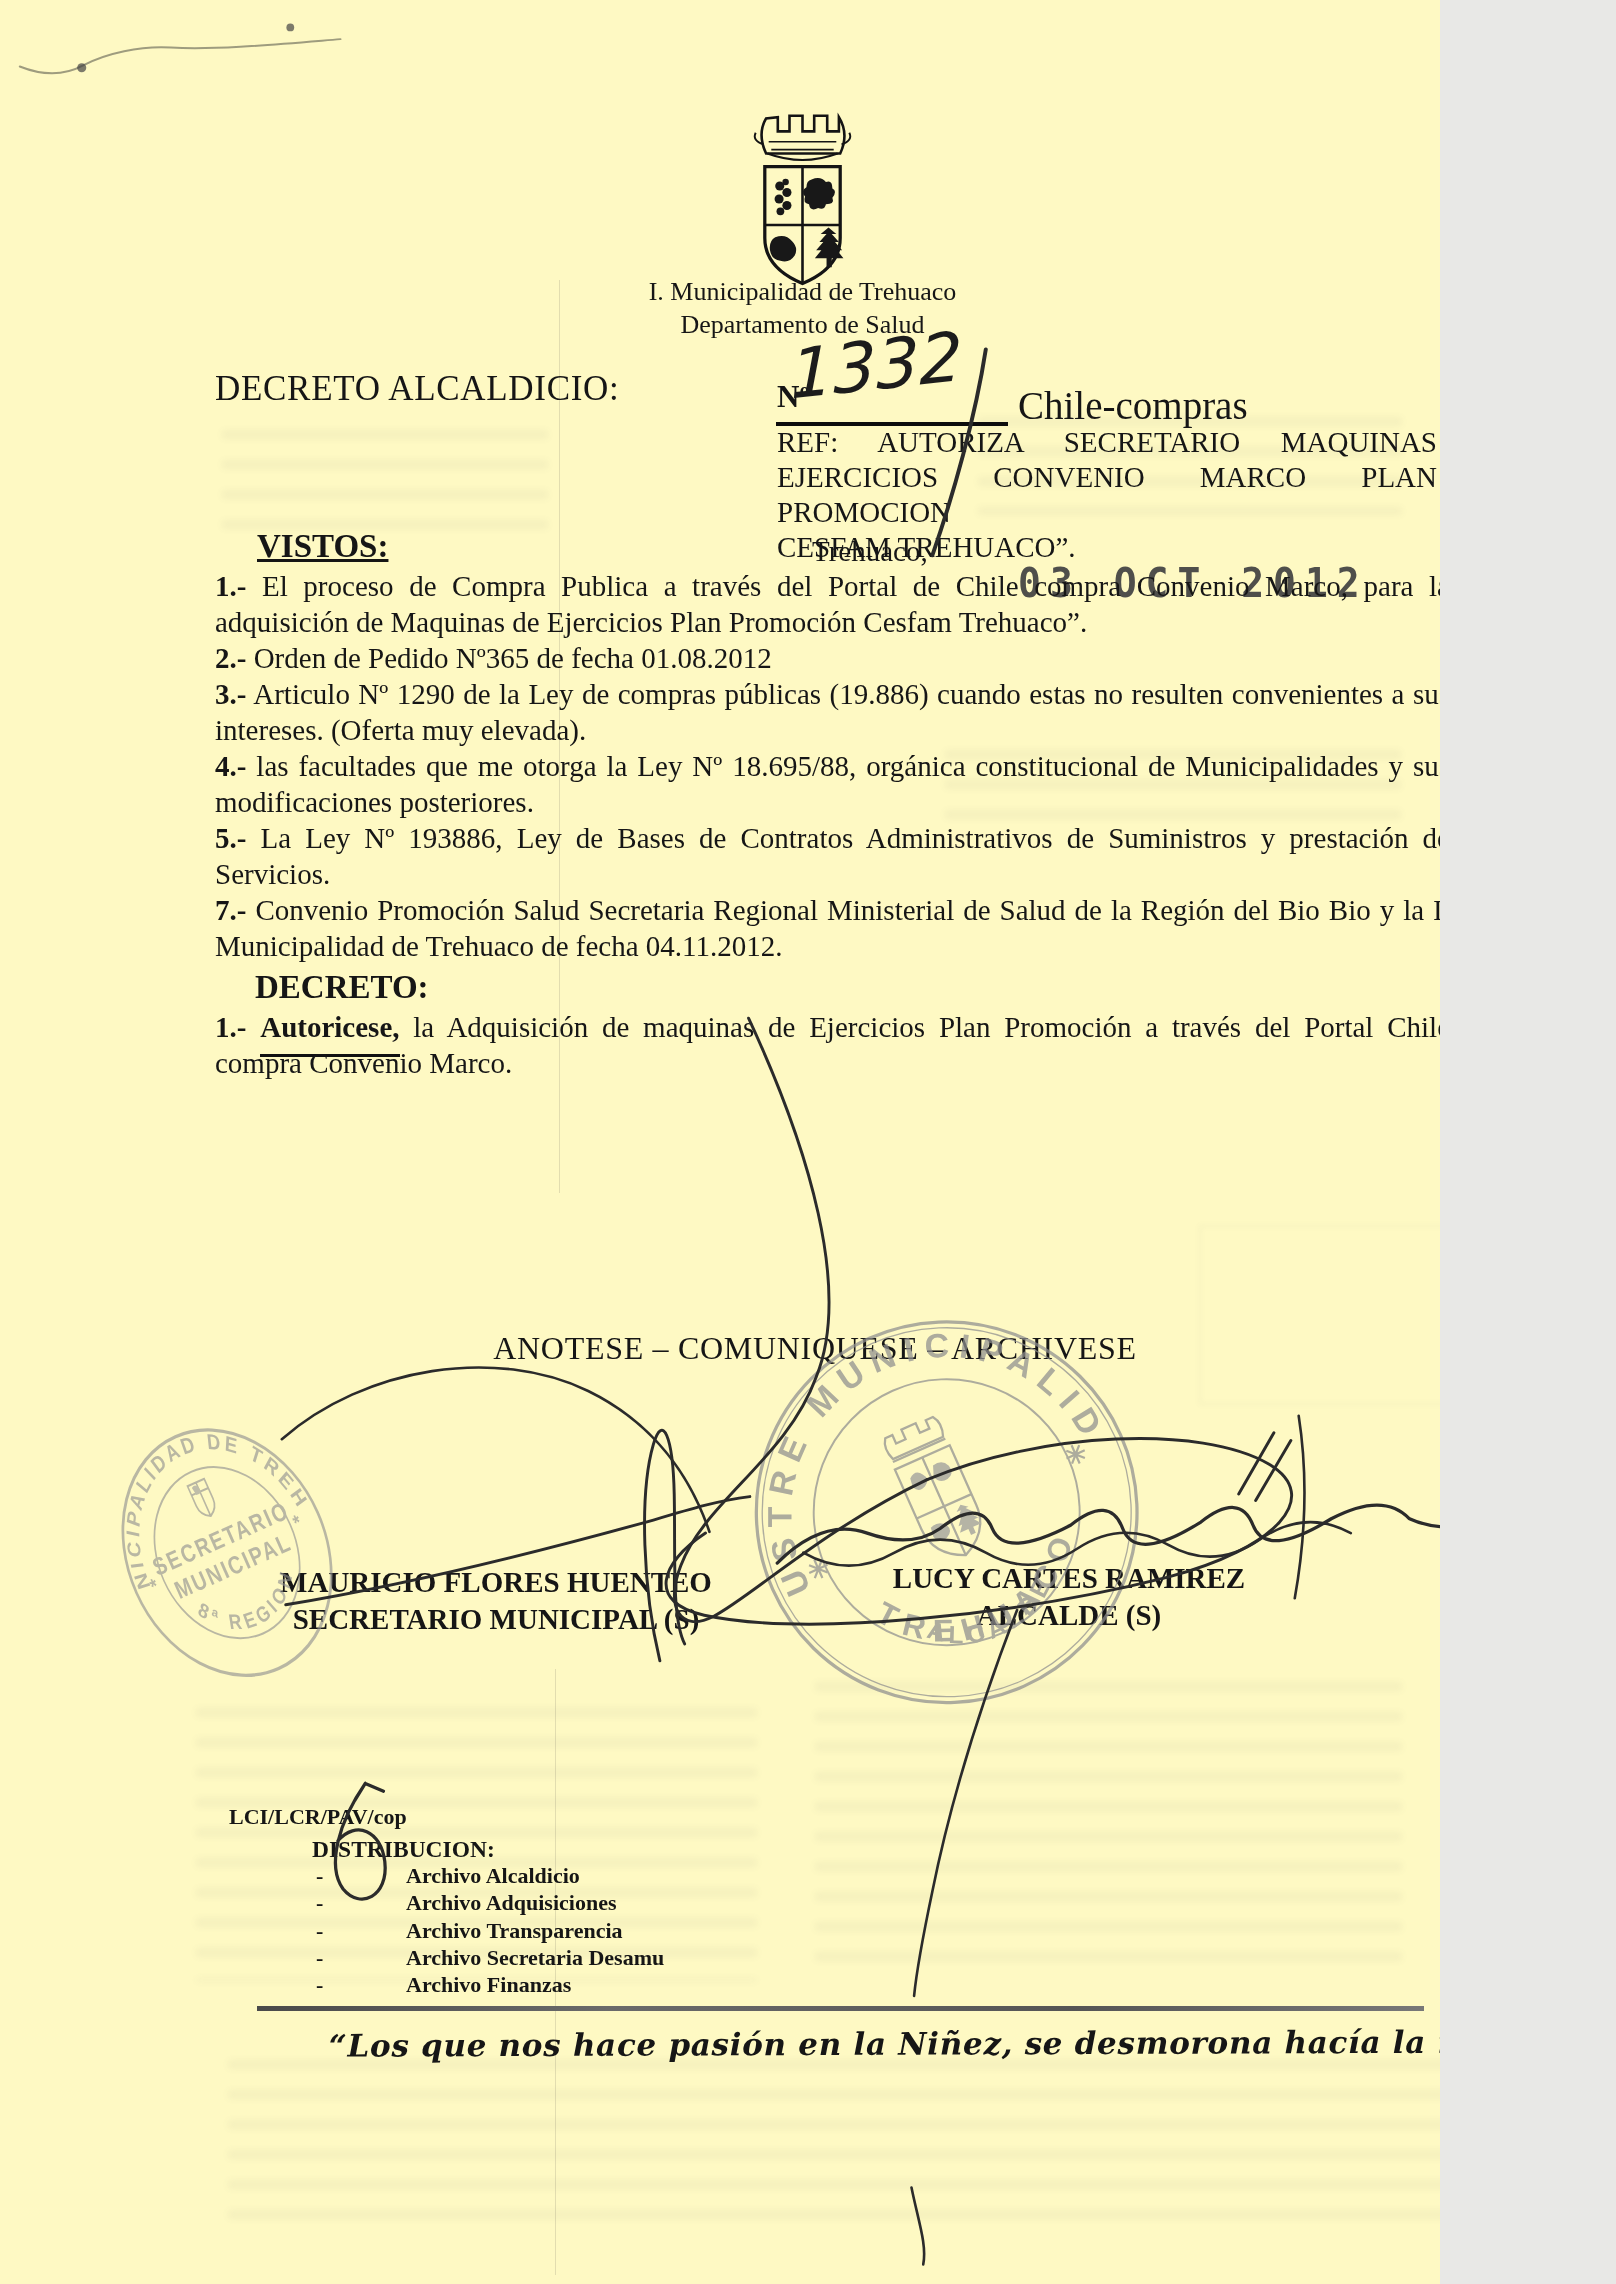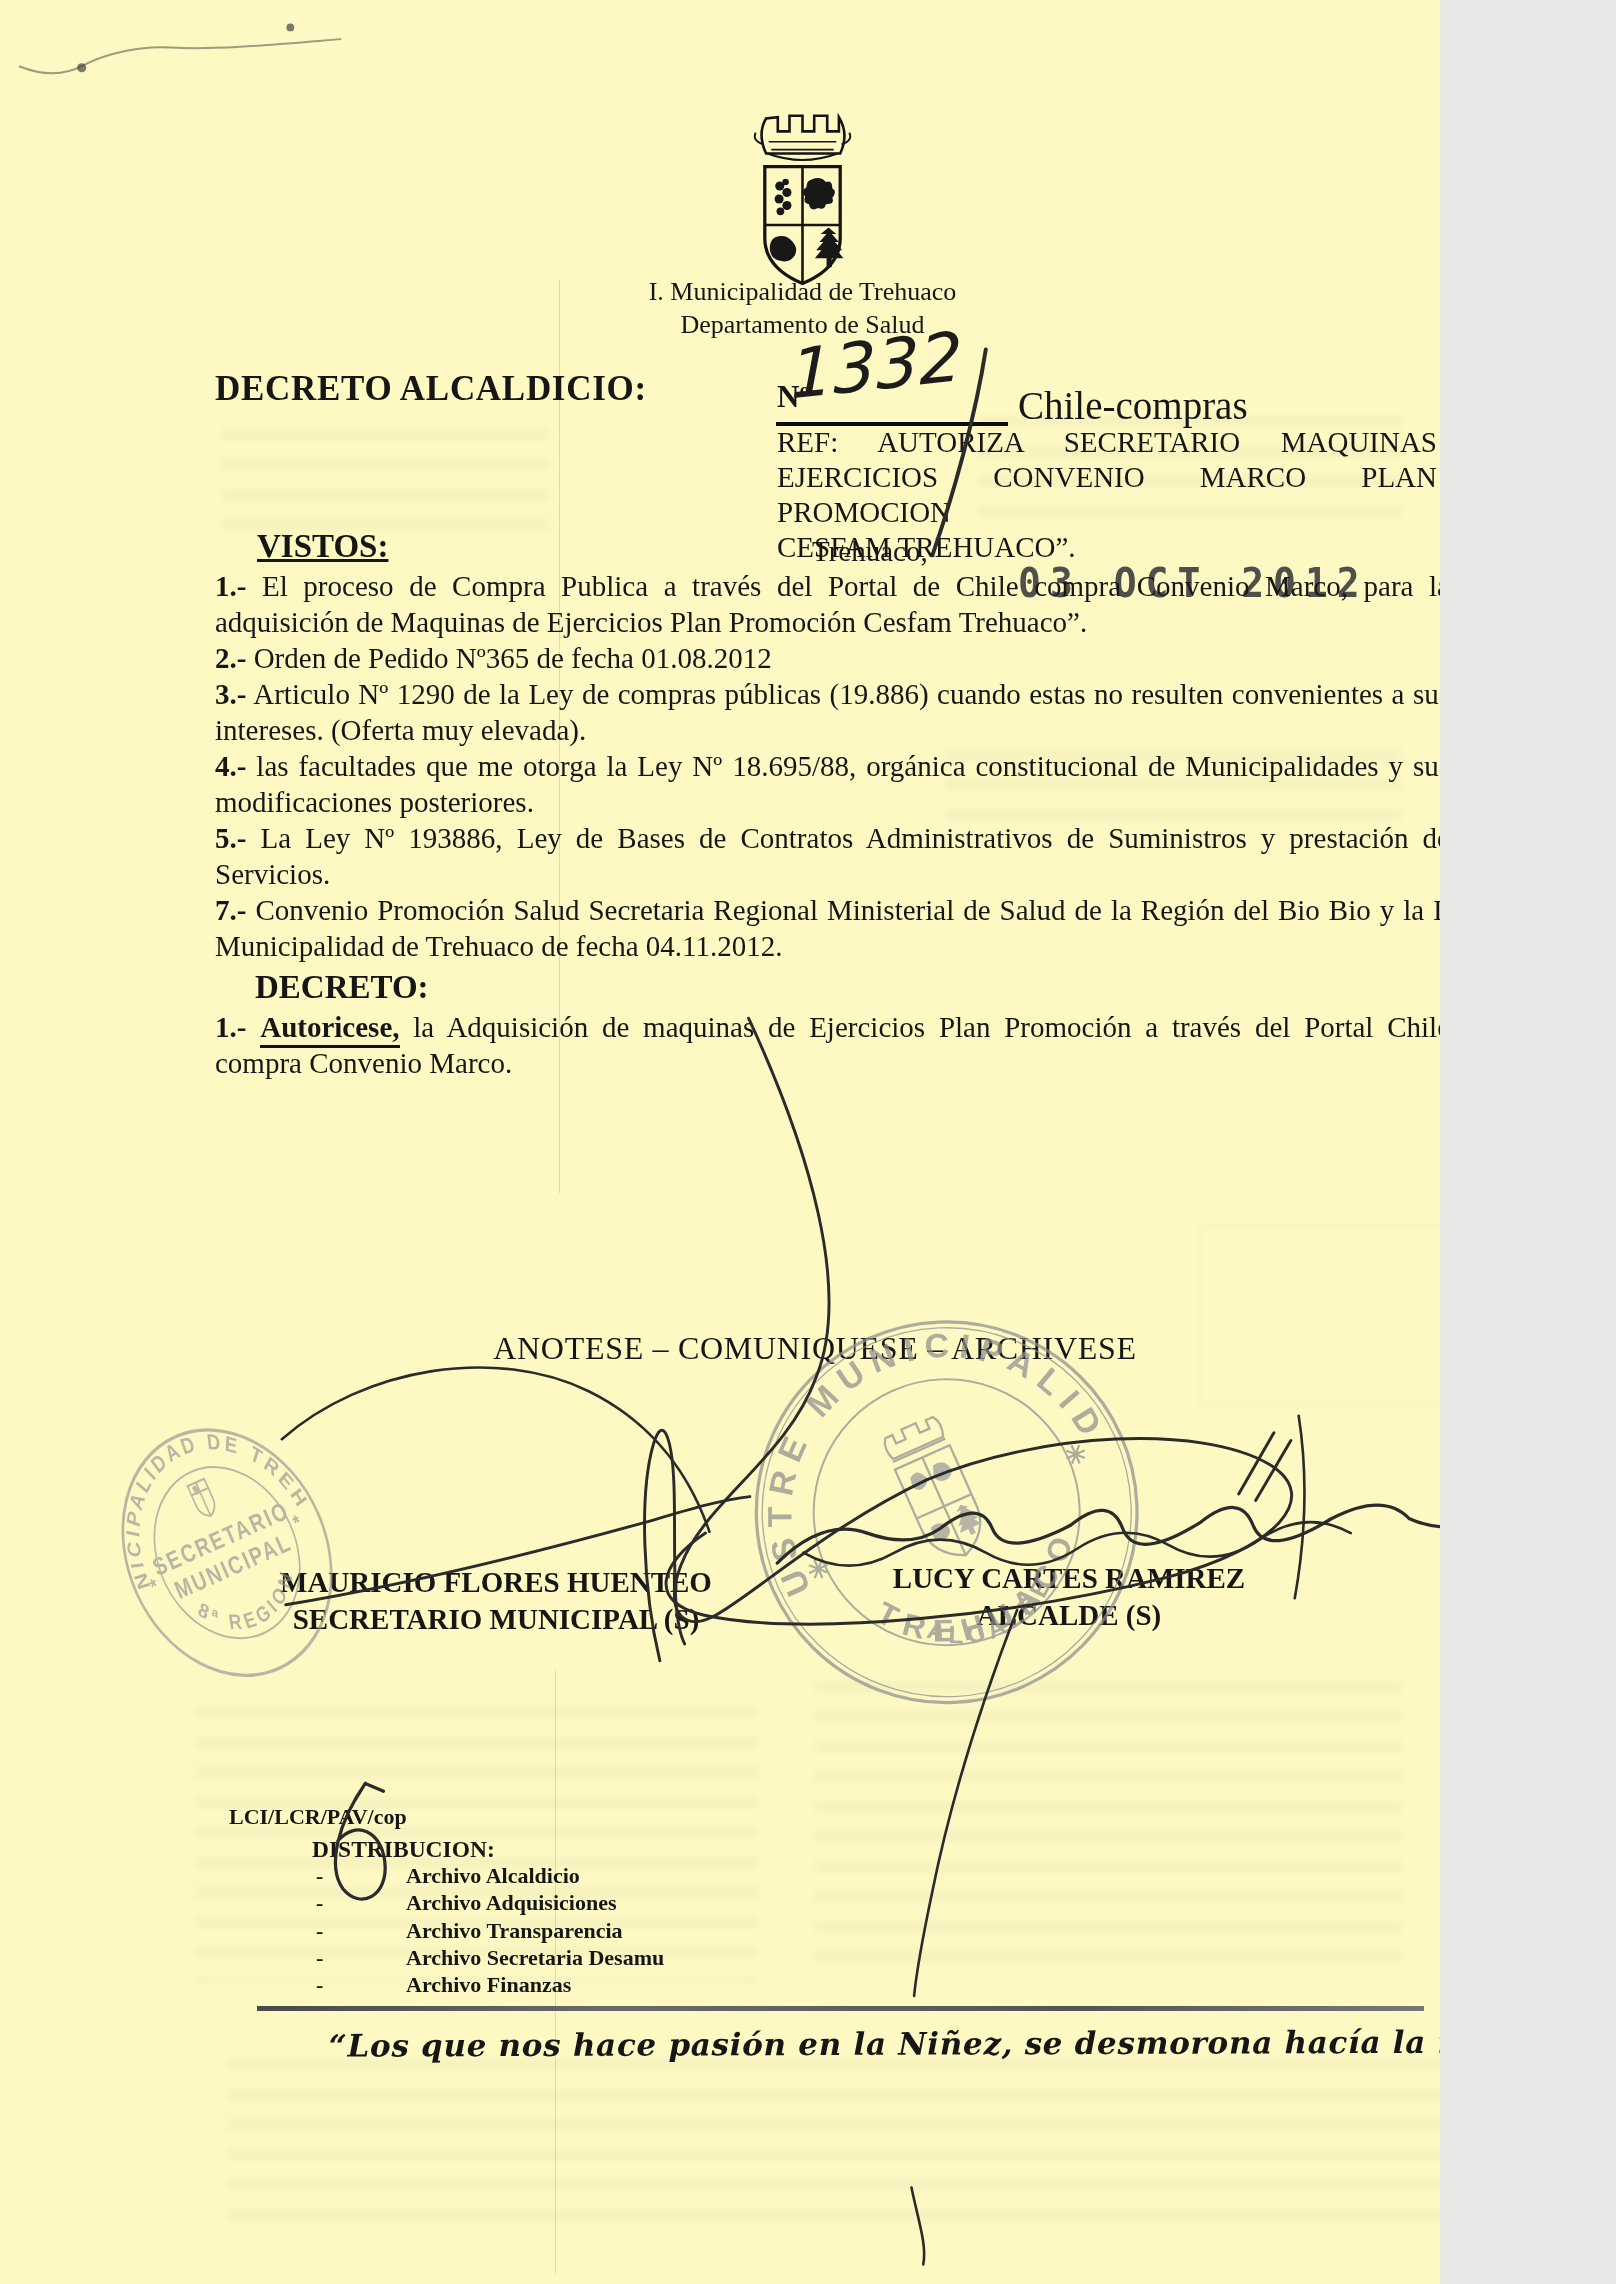--- a/index.html
+++ b/index.html
@@ -3,39 +3,39 @@
 <meta charset="utf-8">
 <style>
   html,body{margin:0;padding:0;background:#e8e8e6;}
   .page{
     position:relative; width:1440px; height:2284px; background:#fef9c3;
     font-family:"Liberation Serif", serif; color:#161616; overflow:hidden;
   }
   .abs{position:absolute;}
   
   .inst{left:542px; width:521px; text-align:center; font-size:26px; line-height:30px;}
-  .doc-title{left:215px; top:369px; font-size:35px; font-weight:bold; letter-spacing:0.7px;}
+  .doc-title{left:215px; top:369px; font-size:35px; font-weight:normal; letter-spacing:0.7px;}
   .num-prefix{left:777px; top:379px; font-size:31px; font-weight:bold;}
   .num-underline{left:776px; top:422px; width:232px; height:0; border-top:4.6px solid #0d0d0d;}
   .num-hand{left:790px; top:326px; font-size:68px; font-family:"DejaVu Sans", sans-serif;
             font-style:italic; transform:rotate(-6deg) skewX(-6deg); color:#1c1c1c;}
   .num-suffix{left:1018px; top:383px; font-size:39px;}
   .ref-block{left:777px; top:425px; width:660px; font-size:29px; line-height:35px;}
   .ref-line{text-align:justify; text-align-last:justify;}
   .ref-line:last-child{text-align-last:left;}
   .place{left:812px; top:535px; font-size:29px;}
   .date-stamp{left:1018px; top:561px; font-size:38px; font-family:"DejaVu Sans Mono", monospace;
               font-weight:bold; letter-spacing:9px; color:#3d3d3f; opacity:.9; transform:scaleY(1.08);}
   
   .vistos-h{left:257px; top:528px; font-size:33px; font-weight:bold;text-decoration:underline;}
   .body-text{left:215px; top:568px; width:1235px; font-size:29px; line-height:36px; text-align:justify;}
   .body-text p{margin:0;}
   .num{font-weight:bold;}
   .decreto-h{font-size:33px; font-weight:bold; margin:5.2px 0 3.9px 40px !important;}
-  .emph{font-weight:bold; border-bottom:3.9px solid #111; padding-bottom:2px;}
+  .emph{font-weight:bold; border-bottom:3.9px solid #111; padding-bottom:11px;}
   .closing{left:385px; top:1330px; width:860px; text-align:center; font-size:32px; letter-spacing:0.7px;}
   
   .sig{text-align:center; font-weight:bold; font-size:29px; line-height:37px;}
   .sig-left{left:209px; top:1564px; width:574px;}
   .sig-right{left:769px; top:1560px; width:600px;}
   
   .initials{left:229px; top:1804px; font-size:22px; font-weight:bold; font-family:"Liberation Serif",serif;}
   .dist-h{left:312px; top:1836px; font-size:23.5px; font-weight:bold;}
   .dist-row{left:316px; height:26px; font-size:22px; font-weight:bold;}
   .dist-dash{position:absolute; left:0;}

